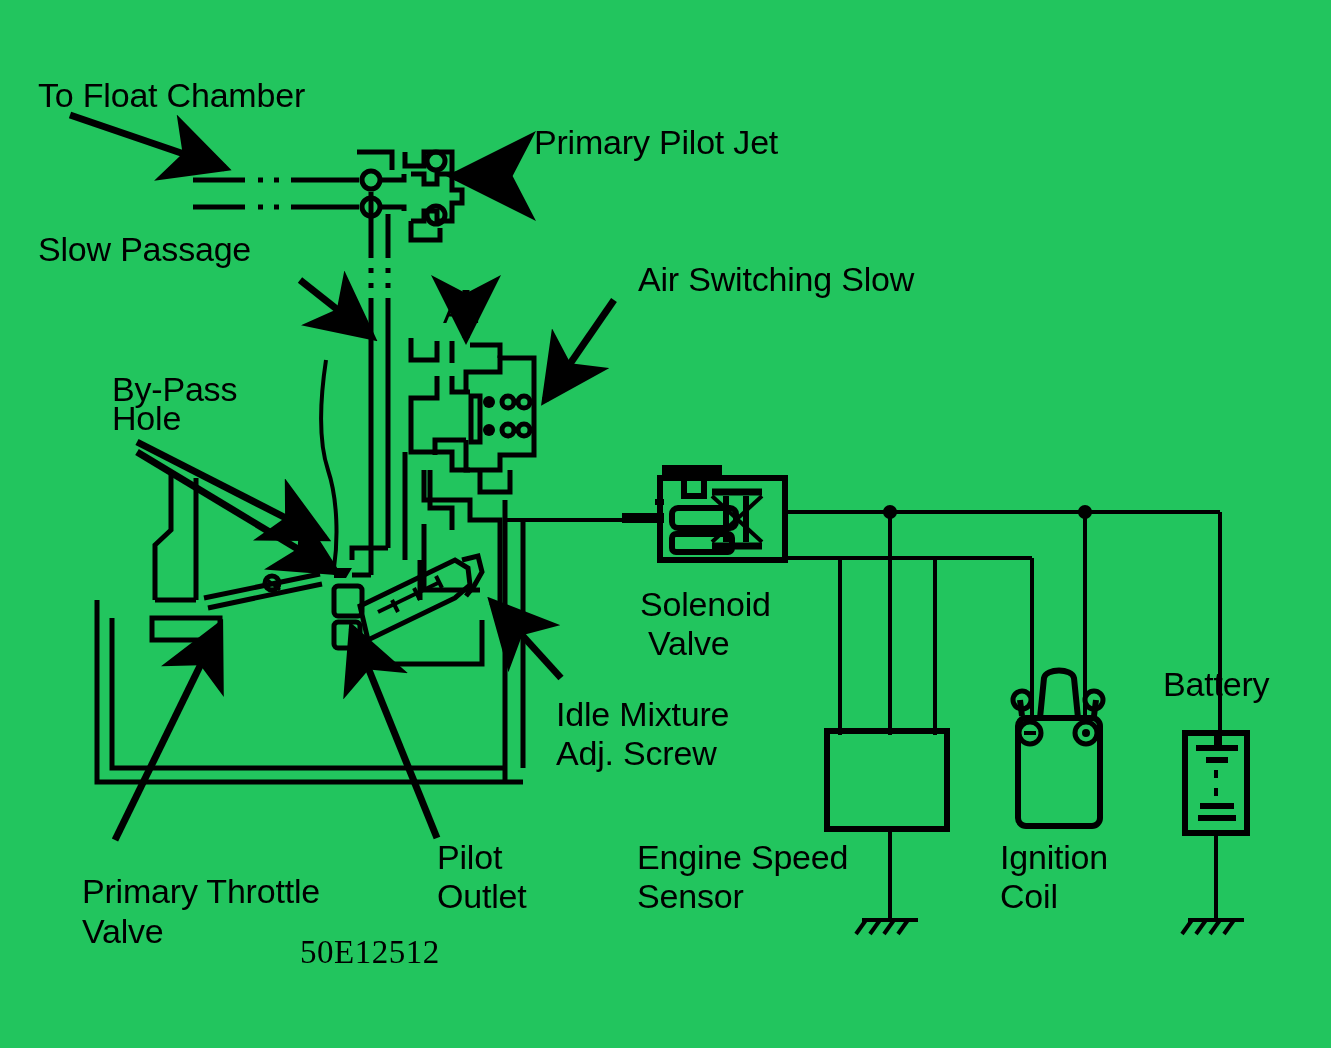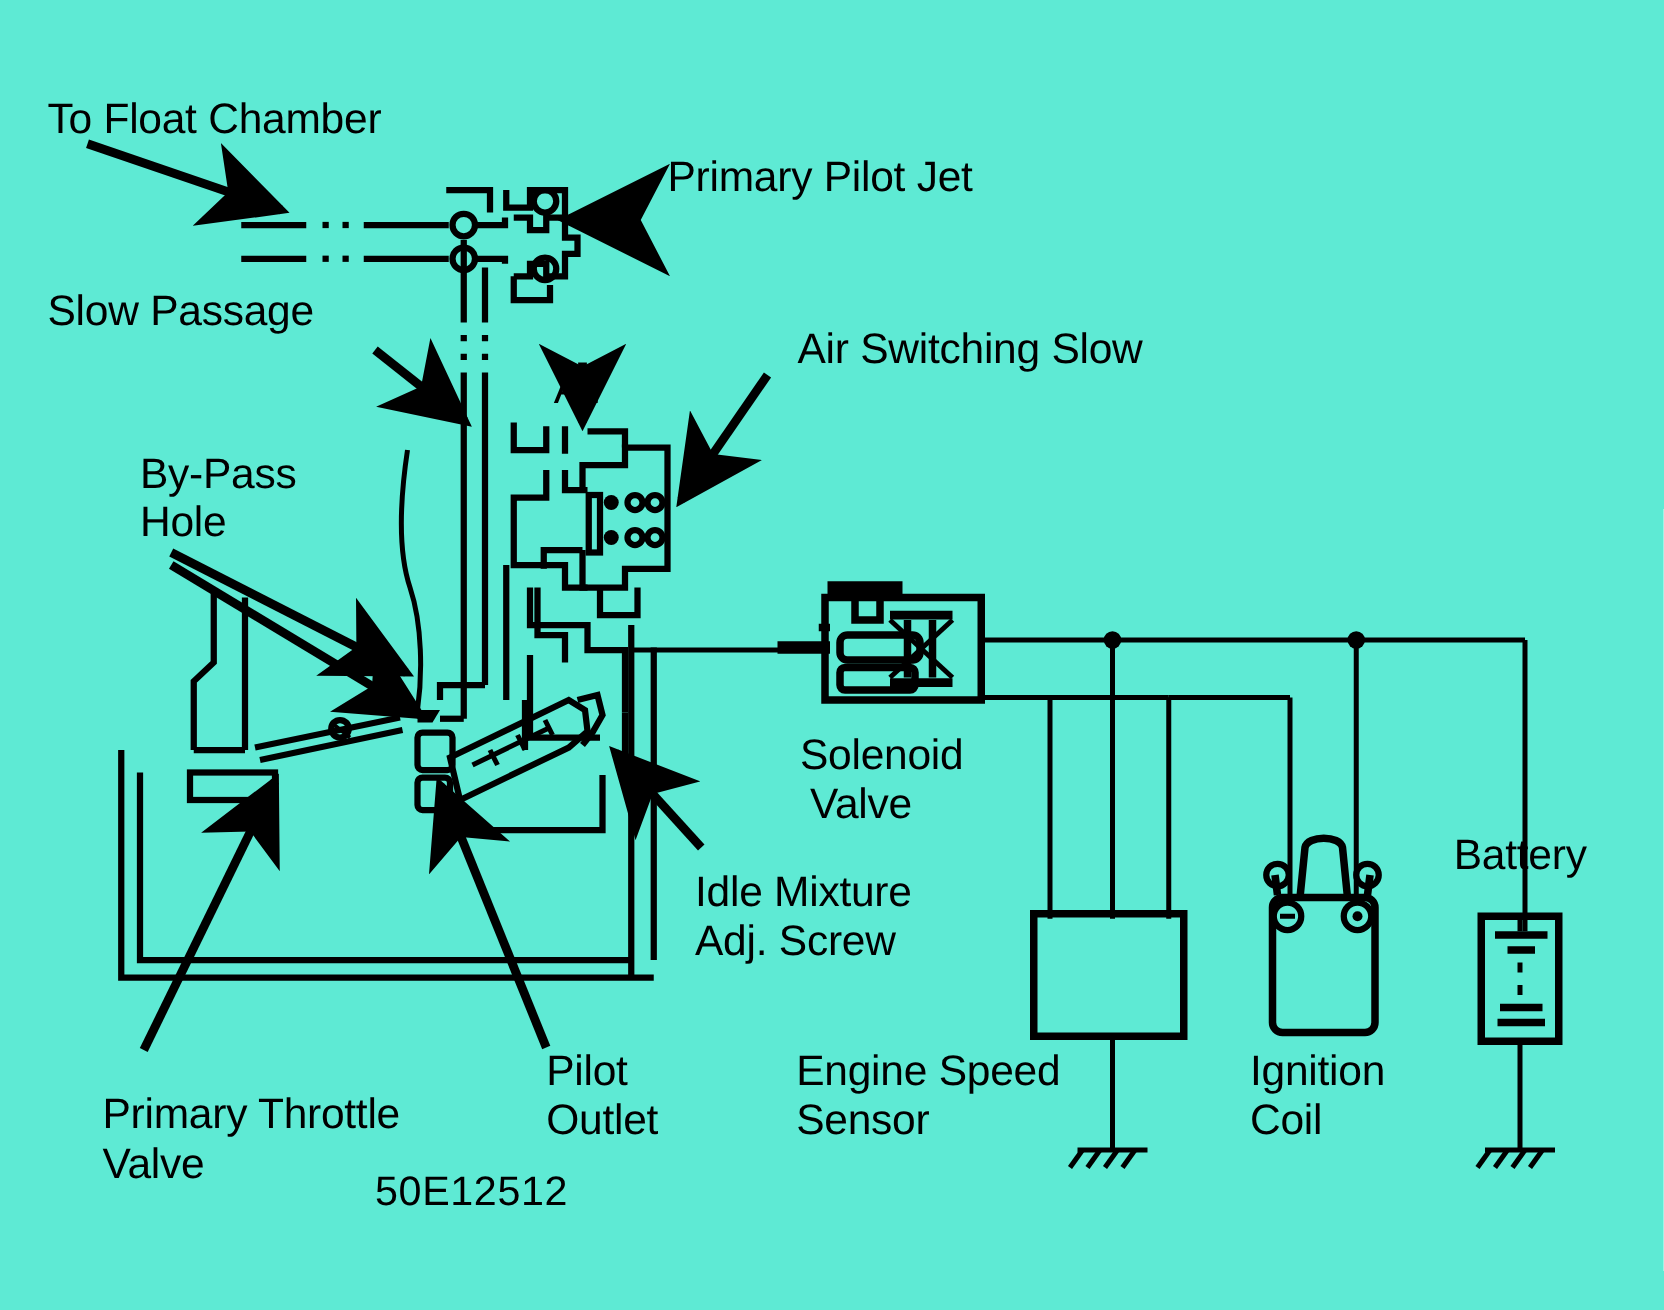--- a/index.html
+++ b/index.html
@@ -8,21 +8,21 @@
     padding: 0;
     background: #ffffff;
   }
   body {
     font-family: "Liberation Sans", sans-serif;
   }
   #sheet {
     position: relative;
     width: 1331px;
     height: 1048px;
-    background: #5eead4;
+    background: #22c55e;
     overflow: hidden;
   }
   #diagram-svg {
     position: absolute;
     left: 0;
     top: 0;
     width: 1331px;
     height: 1048px;
     display: block;
   }
@@ -30,21 +30,21 @@
     position: absolute;
     color: #000000;
     font-family: "Liberation Sans", sans-serif;
     font-size: 34px;
     line-height: 1.14;
     white-space: pre;
     letter-spacing: -0.2px;
     font-weight: 400;
   }
   .lbl.serif {
-    font-family: Liberation Sans, sans-serif;
+    font-family: Liberation Serif, serif;
     font-size: 33px;
     letter-spacing: 0.5px;
   }
 </style>
 </head>
 <body>
 
 <div id="sheet">
 
   <svg id="diagram-svg" viewBox="0 0 1331 1048">
@@ -287,21 +287,21 @@
   <div class="lbl" style="left:38px; top:76px;">To Float Chamber</div>
 
   <div class="lbl" style="left:534px; top:123px;">Primary Pilot Jet</div>
 
   <div class="lbl" style="left:38px; top:230px;">Slow Passage</div>
 
   <div class="lbl" style="left:443px; top:250px;margin-top:42px;">Air</div>
 
   <div class="lbl" style="left:638px; top:260px;">Air Switching Slow</div>
 
-  <div class="lbl" style="left:112px; top:360px;text-align:right;">By-Pass</div>
+  <div class="lbl" style="left:112px; top:370px;text-align:right;">By-Pass</div>
   <div class="lbl" style="left:112px; top:399px;">Hole</div>
 
   <div class="lbl" style="left:640px; top:585px;">Solenoid</div>
   <div class="lbl" style="left:648px; top:624px;">Valve</div>
 
   <div class="lbl" style="left:556px; top:695px;text-align:right;">Idle Mixture</div>
   <div class="lbl" style="left:556px; top:734px;text-align:right;">Adj. Screw</div>
 
   <div class="lbl" style="left:82px; top:872px;">Primary Throttle</div>
   <div class="lbl" style="left:82px; top:912px;">Valve</div>

